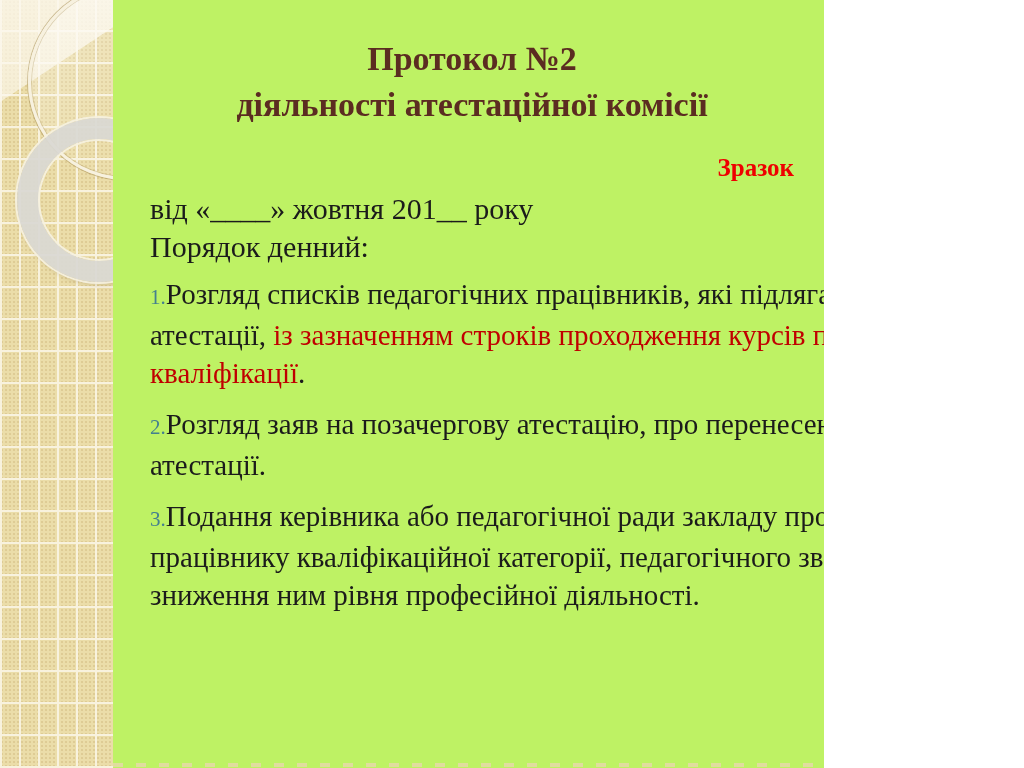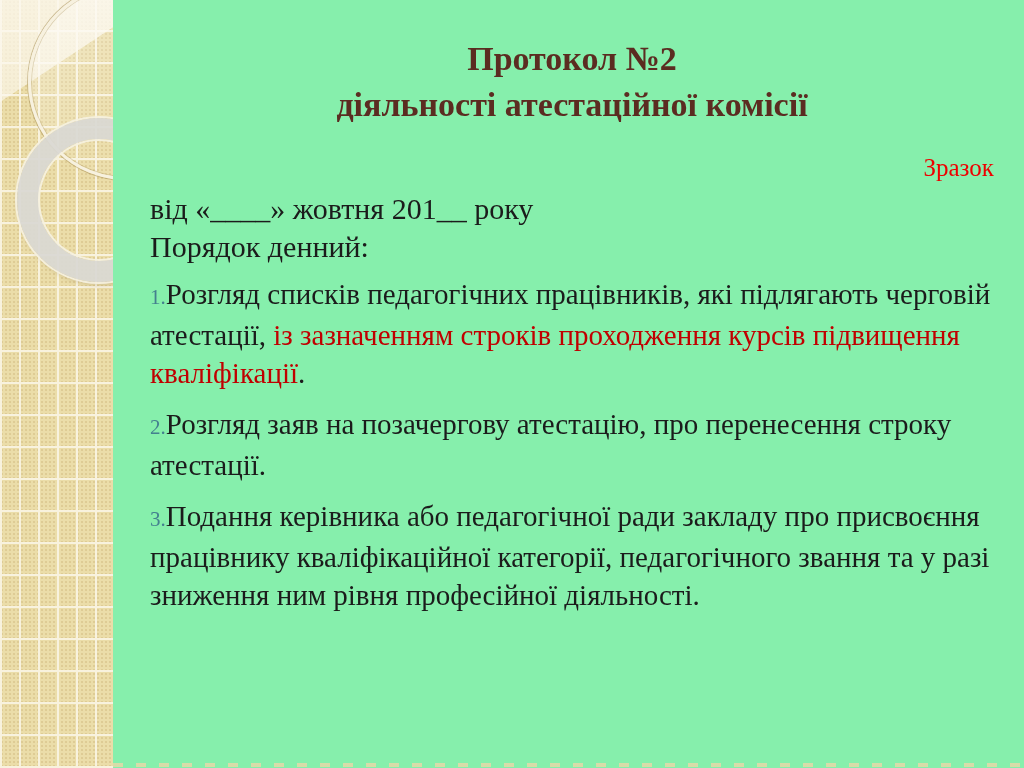--- a/index.html
+++ b/index.html
@@ -2,22 +2,22 @@
 <html><head>
 <meta charset="utf-8">
 <style>
   html,body { margin:0; padding:0; }
   body {
     width:1024px; height:768px;
     font-family:"Liberation Serif", serif;
     background:#ffffff;
   }
   .slide {
-    position:relative; width:1024px; height:768px;
-    background:#86efac; overflow:hidden;
+    position:relative; width:824px; height:768px;
+    background:#bef264; overflow:hidden;
   }
 
   
   .sidebar {
     position:absolute; top:0; left:0; bottom:0; width:113px;
     background-color:#EBDDA9;
     background-image:
       repeating-linear-gradient(0deg,   #F8F2DE 0 2px, transparent 2px 32px),
       repeating-linear-gradient(90deg,  #F8F2DE 0 2px, transparent 2px 19px),
       radial-gradient(rgba(200,175,115,0.38) 1px, transparent 1.4px);
@@ -60,21 +60,21 @@
     text-align:center;
     color:#5B2C21;
     font-weight:bold;
     font-size:34px;
     line-height:46px;
   }
   .sample {
     margin-top:26px;
     text-align:right;
     color:#EE0000;
-    font-weight:normal;
+    font-weight:bold;
     font-size:25px;
     line-height:28px;
   }
   .date-line {
     margin-top:8px;
     color:#1B1B1B;
     font-size:30px;
     line-height:38px;
   }
   .agenda-heading {

